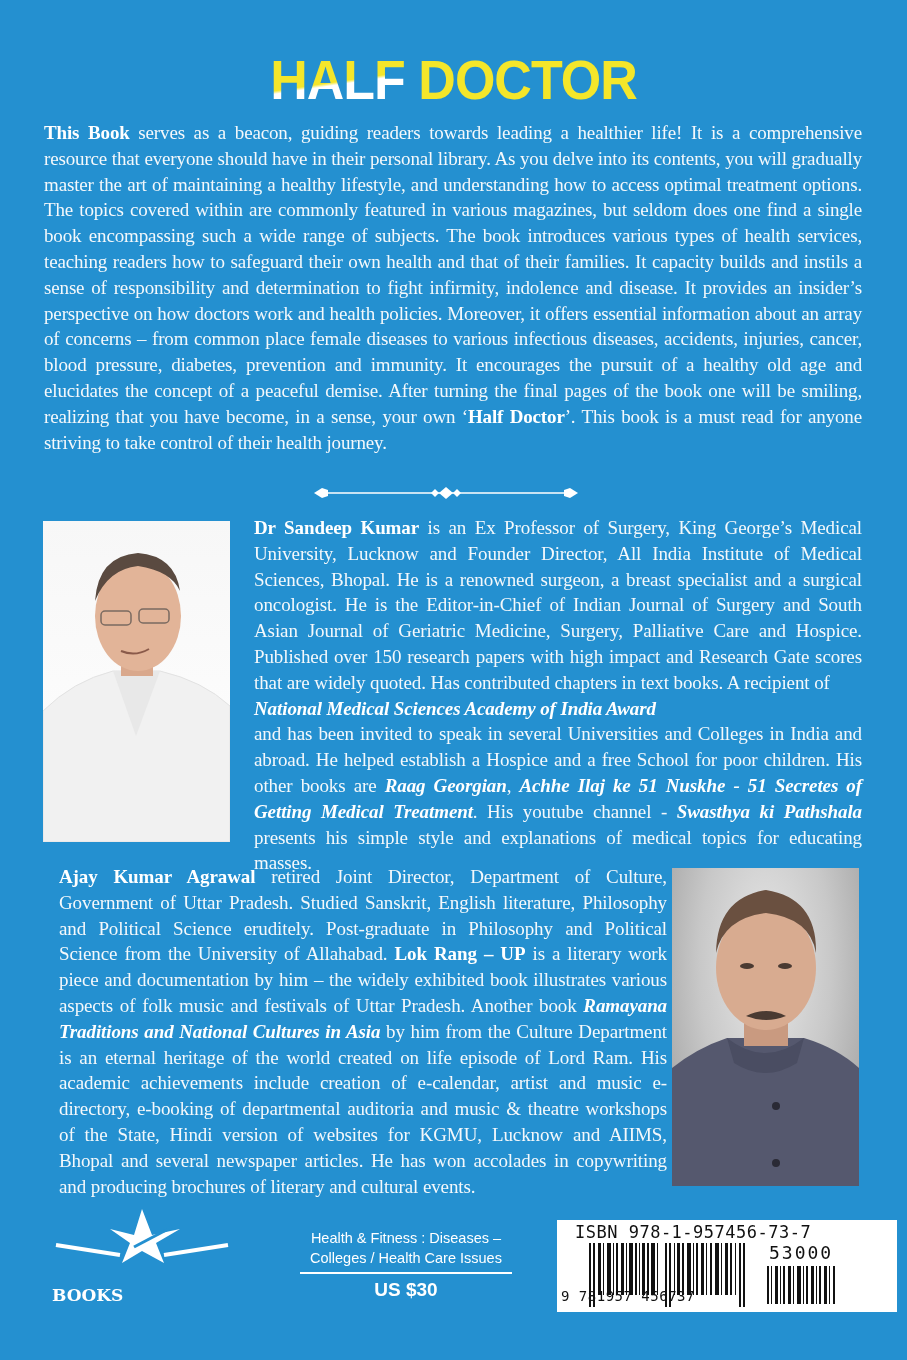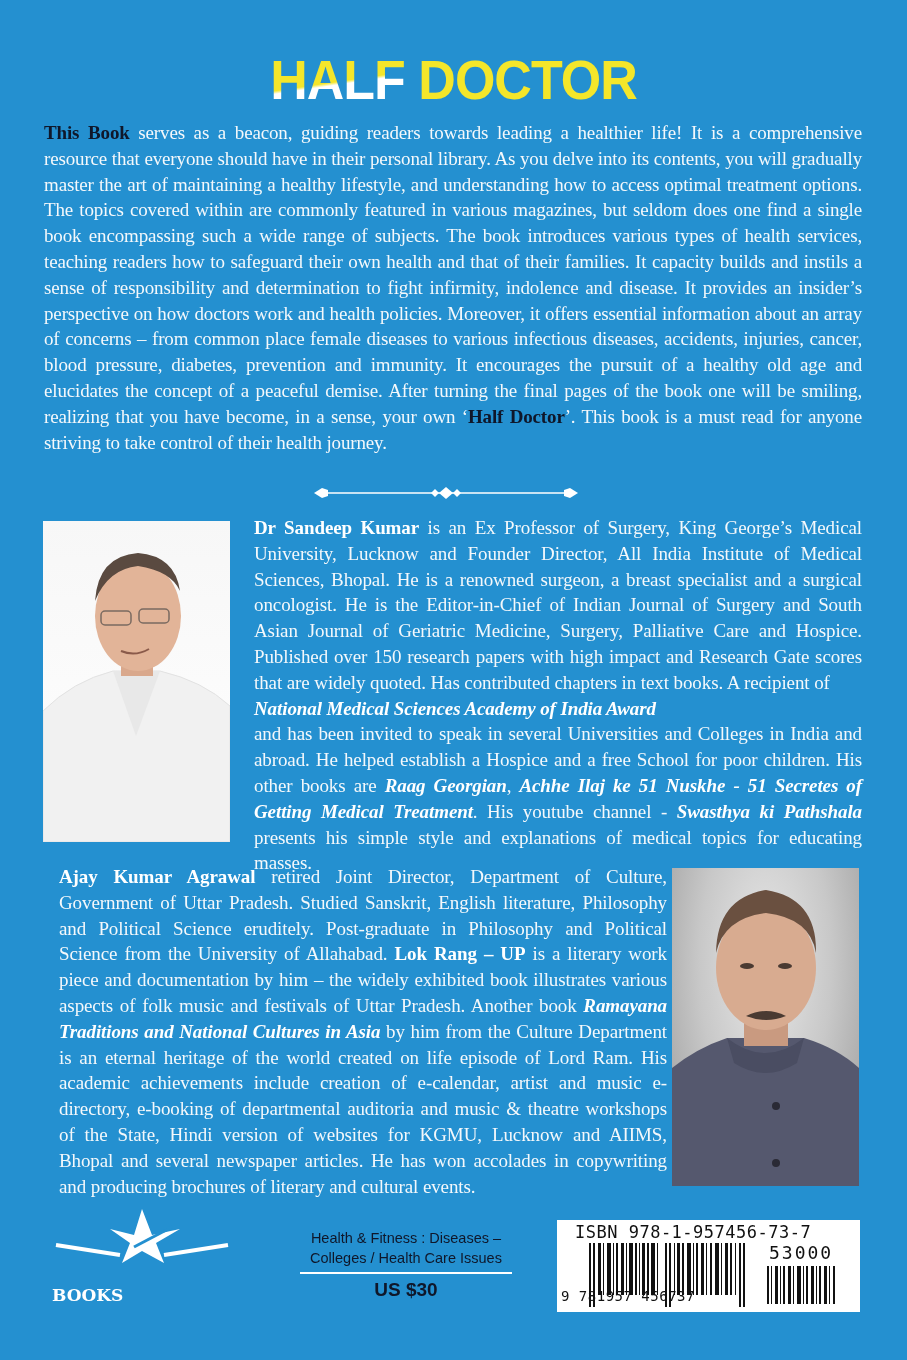--- a/index.html
+++ b/index.html
@@ -21,21 +21,21 @@
   .title .half {
     background: linear-gradient(172deg, #f4e62a 0%, #f4e62a 52%, #ffffff 56%, #ffffff 100%);
     -webkit-background-clip: text; background-clip: text; color: transparent;
   }
   .title .doctor { color: #f4e62a; }
   .blurb {
     position: absolute; top: 120px; left: 44px; width: 818px;
     font-size: 19px; line-height: 25.8px; text-align: justify;
     letter-spacing: -0.15px;
   }
-  .blurb b { color: #0f172a; }
+  .blurb b { color: #ffffff; }
   .divider {
     position: absolute; top: 485px; left: 314px; width: 264px; height: 16px;
   }
   .photo {
     position: absolute; background: #fff; overflow: hidden;
   }
   .photo1 { left: 43px; top: 521px; width: 187px; height: 321px;
     background: linear-gradient(180deg, #f7f7f7 0%, #ffffff 100%); }
   .photo2 { left: 672px; top: 868px; width: 187px; height: 318px;
     background: radial-gradient(ellipse at 50% 30%, #e8e8e8 0%, #c8c8c8 50%, #9a9a9a 100%); }
@@ -55,28 +55,29 @@
     position: absolute; top: 50px; left: 0; width: 180px; text-align: center;
     font-family: "DejaVu Serif", serif; font-weight: 900; font-size: 29px; letter-spacing: -1px;
   }
   .publisher .pub-sub {
     position: absolute; top: 78px; left: 0; width: 180px; text-align: left;
     font-family: "DejaVu Serif", serif; font-weight: 900; font-size: 17px;
   }
   .category {
     position: absolute; left: 296px; top: 1228px; width: 220px; text-align: center;
     font-family: "Liberation Sans", "DejaVu Sans", sans-serif; font-size: 14.5px; line-height: 20px;
-    color: #0f172a;
+    color: #ffffff;
   }
   .category .rule { height: 2px; background: #fff; margin: 4px 4px 6px 4px; }
   .category .price { font-weight: bold; font-size: 19px; }
   .isbn-box {
     position: absolute; left: 557px; top: 1220px; width: 303px; height: 92px;
     background: #ffffff; color: #111;
     font-family: "DejaVu Sans Mono", "Liberation Mono", monospace;
+    padding-left: 37px;
   }
   .isbn-text { position: absolute; top: 2px; left: 18px; font-size: 17px; letter-spacing: 0.5px; }
   .isbn-price { position: absolute; top: 22px; left: 212px; font-size: 18px; letter-spacing: 2px; }
   .isbn-digits { position: absolute; top: 68px; left: 4px; font-size: 14px; letter-spacing: 0.5px; }
 </style>
 </head>
 <body>
 
 <div class="title">
   <span class="half">HALF</span>

